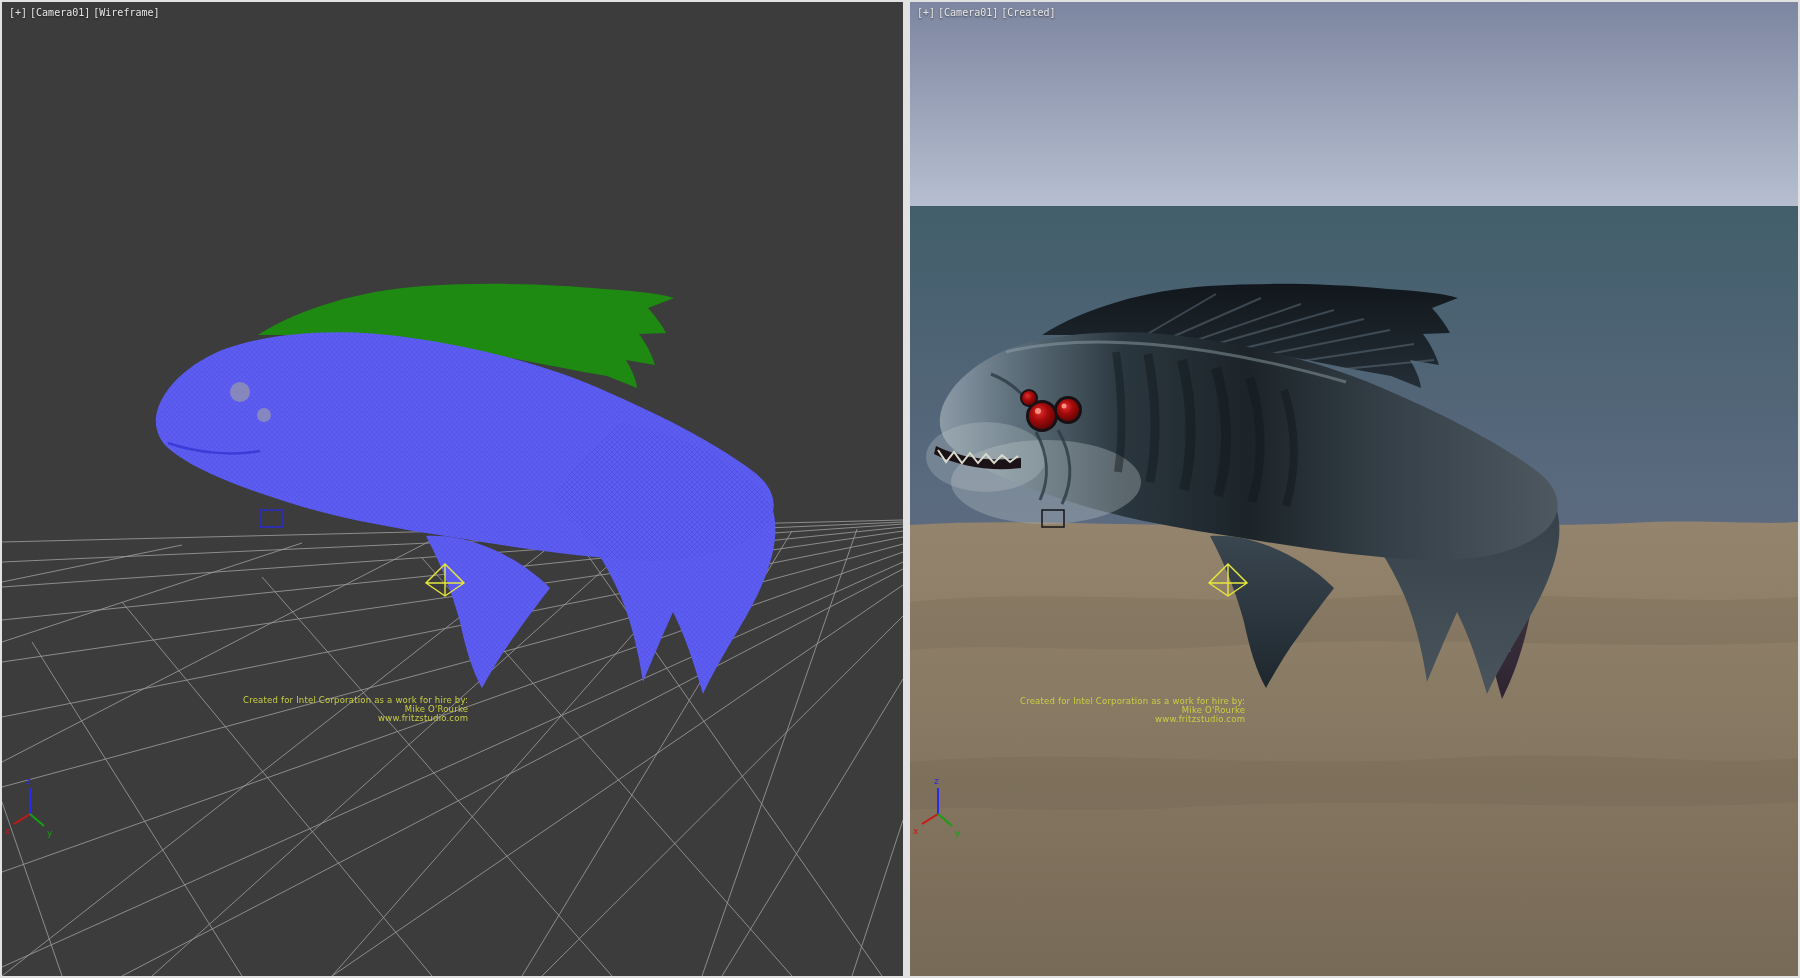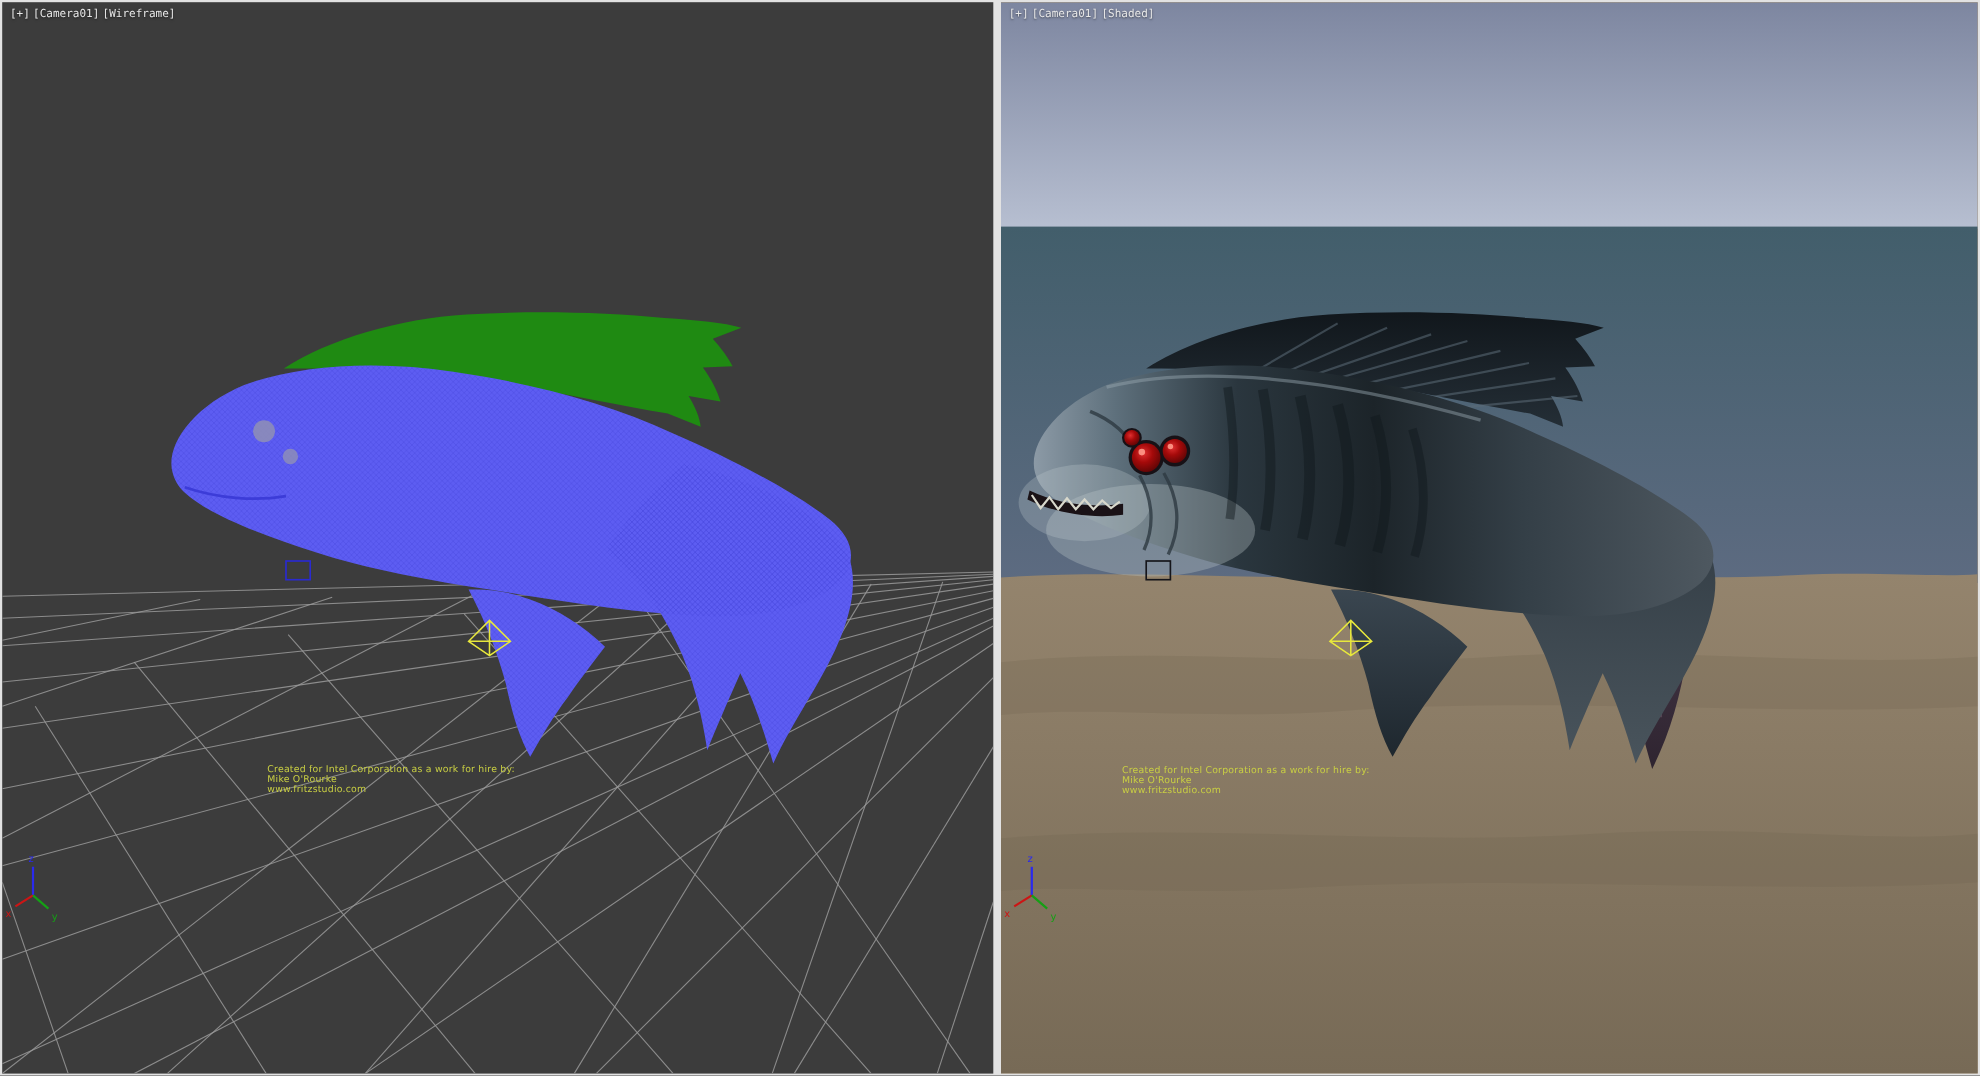--- a/index.html
+++ b/index.html
@@ -7,21 +7,21 @@
        font-family:"DejaVu Sans",sans-serif;}
   .viewport{position:absolute;top:2px;height:974px;overflow:hidden;}
   .viewport-left{left:2px;width:901px;background:var(--bg-left,#3c3c3c);}
   .viewport-right{left:910px;width:888px;background:var(--ground-top,#94846d);}
   svg.scene{position:absolute;left:0;top:0;width:100%;height:100%;display:block;}
   .vp-label{position:absolute;top:5px;left:7px;display:flex;gap:3px;
             font-family:"DejaVu Sans Mono",monospace;font-size:10px;color:#e8e8e8;
             text-shadow:0 1px 2px rgba(0,0,0,.55);z-index:5;user-select:none;}
   .vp-label span{cursor:pointer;}
   .annotation{position:absolute;z-index:4;color:var(--annotation-yellow,#c9cf43);
-              font-size:8.5px;line-height:9px;letter-spacing:.2px;white-space:nowrap;}
+              font-size:8.5px;line-height:9px;letter-spacing:.2px;white-space:nowrap;text-align:right;}
   .annotation-left{left:241px;top:694px;}
   .annotation-right{left:110px;top:695px;}
   .grid line{stroke:var(--grid-line,#9a9a9a);stroke-width:1;opacity:.85;}
   .axis-label{font-size:9px;font-family:"DejaVu Sans",sans-serif;}
 </style>
 </head>
 <body>
 
 <div class="app">
 
@@ -227,21 +227,21 @@
         <line x1="28" y1="812" x2="42" y2="824" stroke="#15a015"></line>
         <text class="axis-label" x="24" y="782" fill="#2a2aee">z</text>
         <text class="axis-label" x="3" y="832" fill="#cc1515">x</text>
         <text class="axis-label" x="45" y="834" fill="#15a015">y</text>
       </g>
     </svg>
 
     <div class="vp-label">
       <span>[+]</span>
       <span>[Camera01]</span>
-      <span>[Shaded]</span>
+      <span>[Created]</span>
     </div>
 
     <div class="annotation annotation-right">
       <div>Created for Intel Corporation as a work for hire by:</div>
       <div>Mike O'Rourke</div>
       <div>www.fritzstudio.com</div>
     </div>
   </div>
 
 </div>

